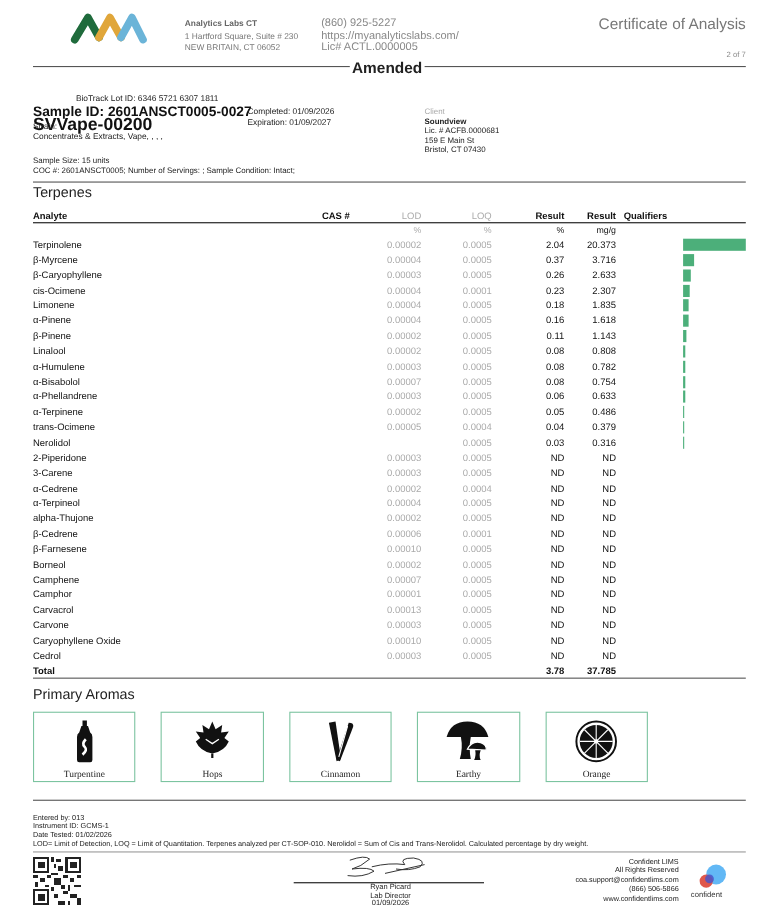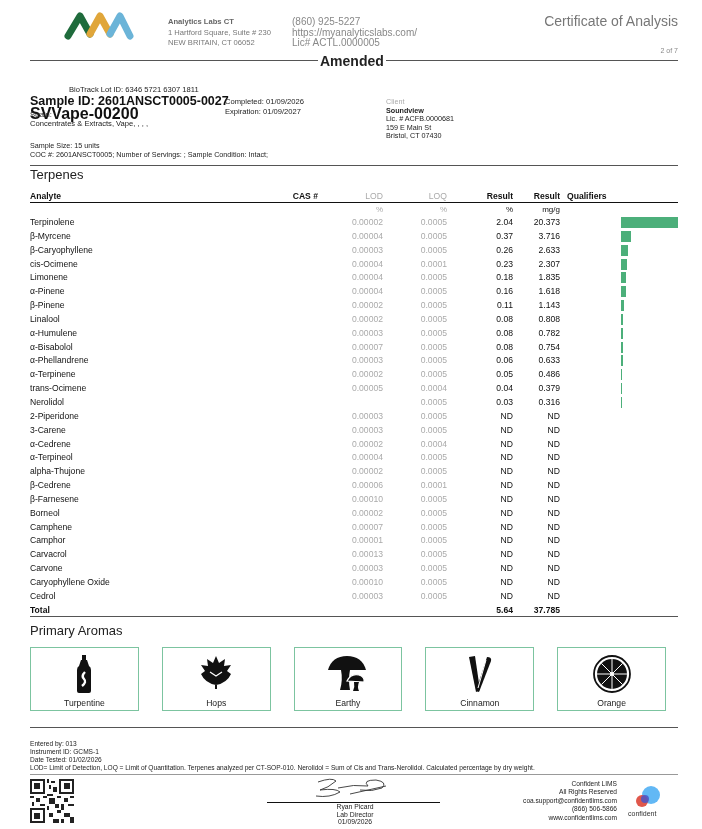--- a/index.html
+++ b/index.html
@@ -44,21 +44,21 @@
   .c-cas { right: 360px; text-align: right; }
   .c-lod { right: 295px; text-align: right; color: #aaa; }
   .c-loq { right: 231px; text-align: right; color: #aaa; }
   .c-pct { right: 165px; text-align: right; }
   .c-mg { right: 118px; text-align: right; }
   .c-qual { left: 537px; }
   .bar { position: absolute; left: 591px; top: 1px; height: 11px; background: #4caf7a; }
   .total-row { font-weight: 700; }
 
   
-  .aromas { left: 30px; top: 647px; width: 636px; height: 64px; display: flex; gap: 23px; }
+  .aromas { left: 30px; top: 647px; width: 559px; height: 64px; display: flex; gap: 23px; font-family: Liberation Serif, serif; }
   .aroma { flex: 1; border: 1px solid #7cc4a0; position: relative; }
   .aroma svg { position: absolute; left: 50%; top: 6px; transform: translateX(-50%); }
   .aroma .lbl { position: absolute; bottom: 2px; width: 100%; text-align: center; font-size: 8.6px; color: #222; }
 
   .notes { left: 30px; top: 740px; font-size: 6.6px; line-height: 8px; color: #222; }
   .qr { left: 30px; top: 779px; width: 44px; height: 44px; }
   .sig-line { left: 267px; top: 802px; width: 173px; height: 1px; background: #111; }
   .sig { left: 310px; top: 776px; width: 90px; height: 26px; }
   .sig-text { left: 300px; top: 803px; width: 110px; text-align: center; font-size: 6.8px; line-height: 7.6px; color: #222; }
   .lims { right: 85px; top: 780px; text-align: right; font-size: 6.6px; line-height: 8.4px; color: #222; }
@@ -367,21 +367,21 @@
     <div class="row">
       <span class="c-name">Cedrol</span>
       <span class="c-cas"></span>
       <span class="c-lod">0.00003</span>
       <span class="c-loq">0.0005</span>
       <span class="c-pct">ND</span>
       <span class="c-mg">ND</span>
     </div>
     <div class="row total-row">
       <span class="c-name">Total</span>
-      <span class="c-pct">5.64</span>
+      <span class="c-pct">3.78</span>
       <span class="c-mg">37.785</span>
     </div>
   </div>
 
 <div class="abs rule" style="top:616px"></div>
 <div class="abs section-title" style="top:623px">Primary Aromas</div>
 
 <div class="abs aromas">
   <div class="aroma">
     <svg width="20" height="40" viewBox="0 0 20 40">
@@ -393,35 +393,35 @@
   </div>
   <div class="aroma">
     <svg width="32" height="36" viewBox="0 0 32 36">
       <path d="M16 2 L19 9 L25 5 L24 12 L31 11 L27 17 L31 20 Q27 29 16 31 Q5 29 1 20 L5 17 L1 11 L8 12 L7 5 L13 9 Z" fill="#111"></path>
       <path d="M16 31 V35" stroke="#111" stroke-width="2"></path>
       <path d="M10 18 L16 22 L22 18" stroke="#fff" stroke-width="1.2" fill="none"></path>
     </svg>
     <div class="lbl">Hops</div>
   </div>
   <div class="aroma">
+    <svg width="30" height="40" viewBox="0 0 30 40">
+      <path d="M4 3 L10 2 L15 36 L11 38 Z" fill="#111"></path>
+      <path d="M22 3 Q27 3 26 7 L14 38 L11 37 Z" fill="#111"></path>
+      <path d="M21 6 L13 34" stroke="#fff" stroke-width="1"></path>
+    </svg>
+    <div class="lbl">Cinnamon</div>
+  </div>
+  <div class="aroma">
     <svg width="44" height="40" viewBox="0 0 44 40">
       <path d="M2 16 Q6 2 21 2 Q36 2 40 16 Z" fill="#111"></path>
       <path d="M15 16 H24 Q22 26 24 36 H14 Q17 26 15 16 Z" fill="#111"></path>
       <path d="M21 27 Q25 19 33 21 Q39 23 38 28 Z" fill="#111" stroke="#fff" stroke-width="1.2"></path>
       <path d="M28 28 H33 Q31 33 33 37 H27 Q29 33 28 28 Z" fill="#111"></path>
     </svg>
     <div class="lbl">Earthy</div>
-  </div>
-  <div class="aroma">
-    <svg width="30" height="40" viewBox="0 0 30 40">
-      <path d="M4 3 L10 2 L15 36 L11 38 Z" fill="#111"></path>
-      <path d="M22 3 Q27 3 26 7 L14 38 L11 37 Z" fill="#111"></path>
-      <path d="M21 6 L13 34" stroke="#fff" stroke-width="1"></path>
-    </svg>
-    <div class="lbl">Cinnamon</div>
   </div>
   <div class="aroma">
     <svg width="40" height="40" viewBox="0 0 40 40">
       <circle cx="20" cy="20" r="18" fill="#fff" stroke="#111" stroke-width="1.8"></circle>
       <circle cx="20" cy="20" r="15" fill="#111"></circle>
       <g stroke="#fff" stroke-width="1">
         <line x1="20" y1="5" x2="20" y2="35"></line>
         <line x1="5" y1="20" x2="35" y2="20"></line>
         <line x1="9.4" y1="9.4" x2="30.6" y2="30.6"></line>
         <line x1="30.6" y1="9.4" x2="9.4" y2="30.6"></line>

